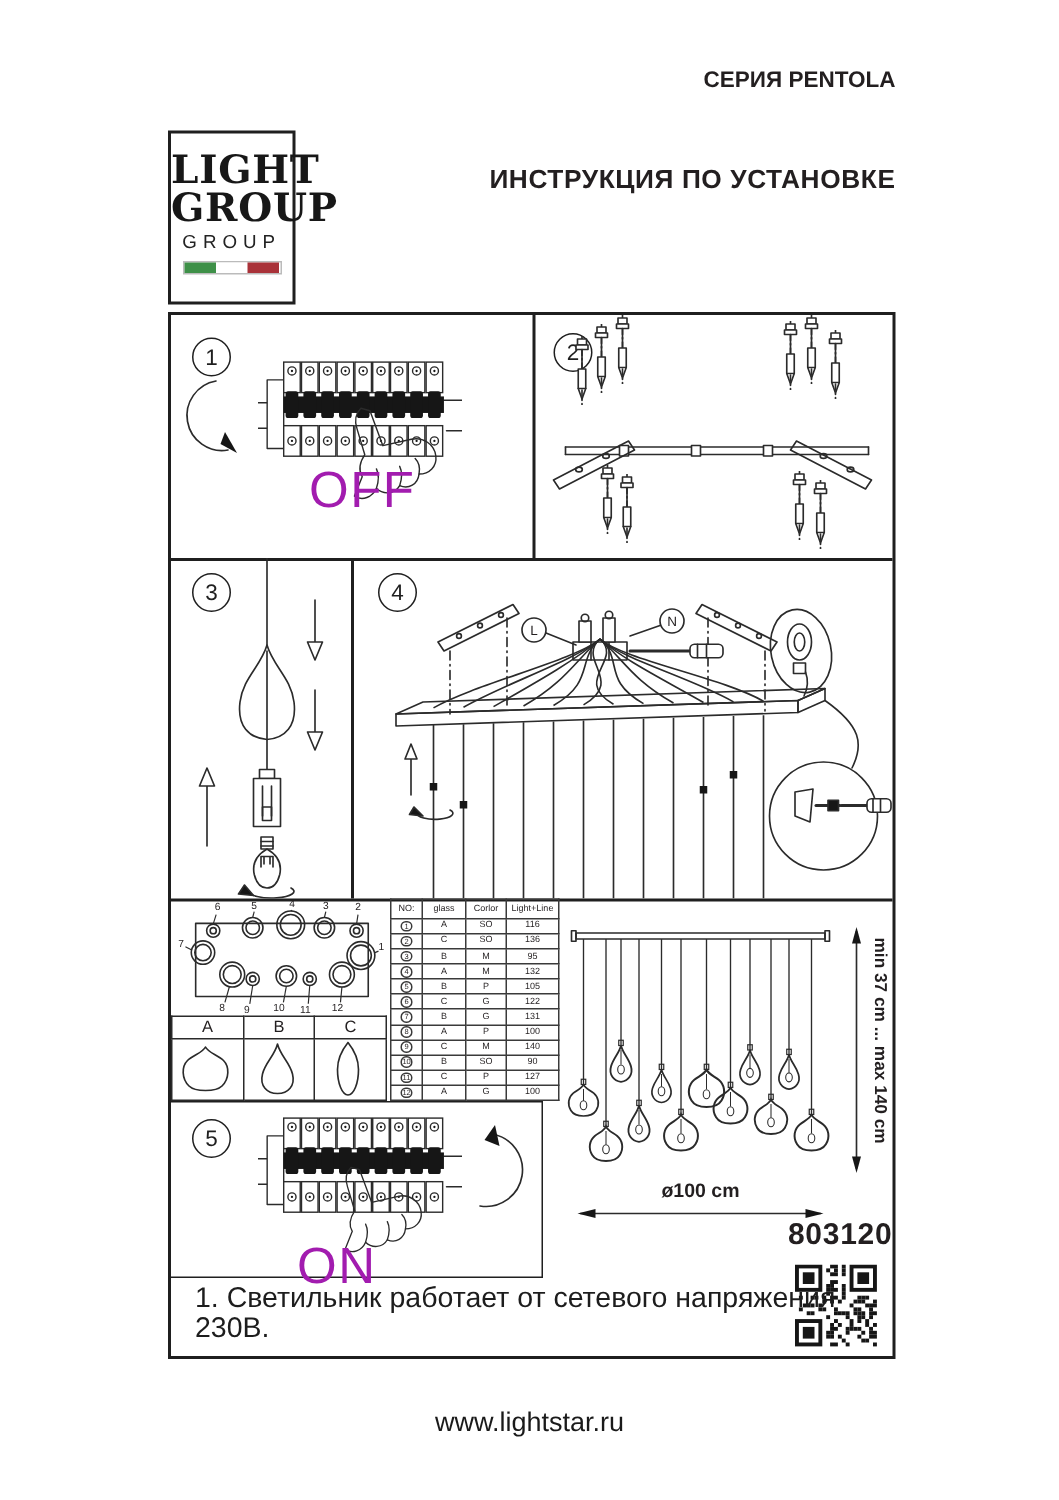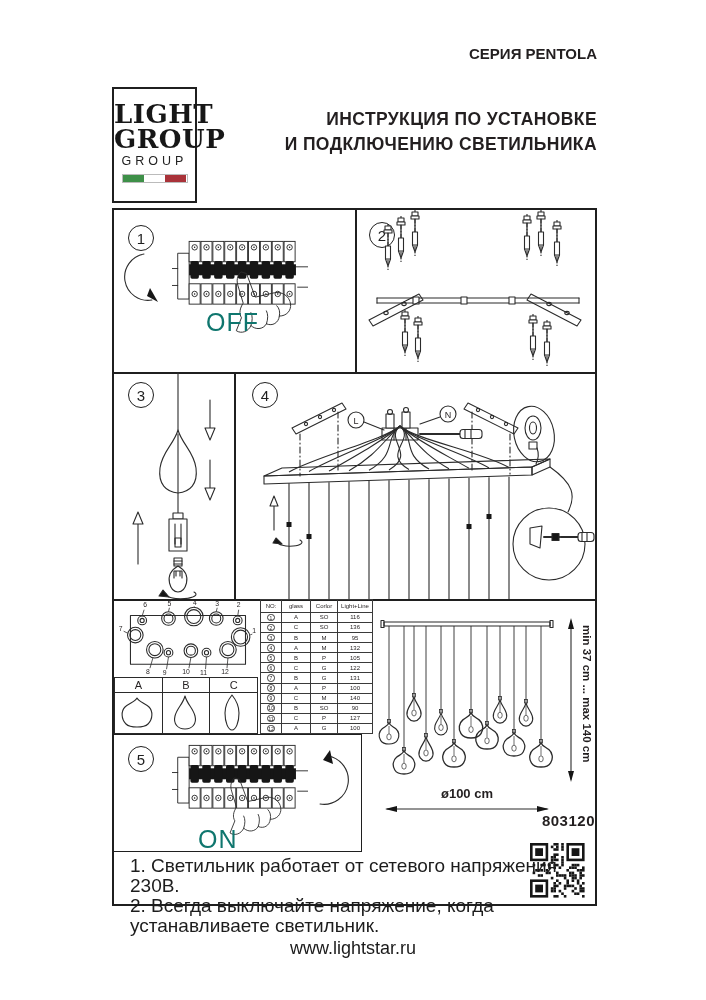--- a/index.html
+++ b/index.html
@@ -19,34 +19,34 @@
   #logo-flag span{flex:1;height:100%;display:block;}
   #hdr-series{right:109px;top:42px;text-align:left;font-weight:bold;font-size:15px;line-height:1.55;}
   #hdr-title{right:109px;top:107px;text-align:right;font-weight:bold;font-size:17.5px;line-height:1.45;letter-spacing:0.4px;margin-left:45px;}
 
   
   #main-box{left:112px;top:208px;width:485px;height:698px;border:2px solid #1f1f1f;box-sizing:border-box;}
   .divider{position:absolute;background:#1f1f1f;}
 
   .step-circle{position:absolute;width:26px;height:26px;border:1.6px solid #1f1f1f;border-radius:50%;
     text-align:center;line-height:26px;font-size:15px;color:#1f1f1f;background:#fff;box-sizing:border-box;}
-  .switch-label{position:absolute;font-size:25px;letter-spacing:1px;color:#0f766e;}
+  .switch-label{position:absolute;font-size:34px;letter-spacing:1px;color:#a21caf;}
 
   
   #parts-table{position:absolute;left:146px;top:389px;border-collapse:collapse;table-layout:fixed;width:108px;height:135px;font-size:6px;}
   #parts-table th,#parts-table td{border:1px solid #3a3a3a;text-align:center;padding:0;line-height:1.05;font-weight:normal;overflow:hidden;white-space:nowrap;}
   #parts-table th{height:12px;font-size:6px;}
   .circ{display:inline-block;width:7.5px;height:7.5px;border:0.9px solid #3a3a3a;border-radius:50%;font-size:5px;line-height:7.5px;box-sizing:border-box;}
 
   
   #abc-table{position:absolute;left:0;top:467px;border-collapse:collapse;table-layout:fixed;width:144px;height:57px;}
   #abc-table th,#abc-table td{border:1.2px solid #2a2a2a;text-align:center;padding:0;font-weight:normal;}
   #abc-table th{height:14px;font-size:11px;}
 
-  #article-label{left:365px;top:602px;width:116px;text-align:right;font-weight:bold;font-size:15px;letter-spacing:0.5px;}
+  #article-label{left:365px;top:602px;width:116px;text-align:right;font-weight:bold;font-size:20px;letter-spacing:0.5px;}
   #notes{left:16px;top:646px;width:470px;font-size:19px;line-height:20px;color:#1d1d1d;}
   #footer-site{left:0;top:938px;width:706px;text-align:center;font-weight:normal;font-size:18px;color:#1a1a1a;}
 </style>
 </head>
 <body>
 
 <svg width="0" height="0" style="position:absolute" aria-hidden="true">
   <defs>
     <symbol id="sym-breaker" viewBox="0 0 160 92">
       <g class="ln">
@@ -150,21 +150,20 @@
       <span style="background: rgb(62, 144, 72);"></span>
         <span style="background: rgb(255, 255, 255);"></span>
         <span style="background: rgb(169, 50, 57);"></span>
     </div>
   </div>
   <div id="hdr-series" class="abs">
     <div>СЕРИЯ PENTOLA</div>
   </div>
   <div id="hdr-title" class="abs">
     <div>ИНСТРУКЦИЯ ПО УСТАНОВКЕ</div>
-    <div>И ПОДКЛЮЧЕНИЮ СВЕТИЛЬНИКА</div>
   </div>
 
   <div id="main-box" class="abs">
 
     <div class="divider" style="left:0;right:0;top:162px;height:1.5px;"></div>
     <div class="divider" style="left:0;right:0;top:389px;height:1.5px;"></div>
     <div class="divider" style="left:241px;top:0;width:1.5px;height:162px;"></div>
     <div class="divider" style="left:120px;top:162px;width:1.5px;height:227px;"></div>
 
     <div class="step-circle" style="left:14px;top:15px;">1</div>
@@ -694,18 +693,17 @@
           <rect x="5.2" y="5.2" width="7.800000000000001" height="7.800000000000001"></rect>
           <rect x="37.7" y="1.3" width="15.600000000000001" height="15.600000000000001" fill="none" stroke="#161616" stroke-width="2.6"></rect>
           <rect x="41.6" y="5.2" width="7.800000000000001" height="7.800000000000001"></rect>
           <rect x="1.3" y="37.7" width="15.600000000000001" height="15.600000000000001" fill="none" stroke="#161616" stroke-width="2.6"></rect>
           <rect x="5.2" y="41.6" width="7.800000000000001" height="7.800000000000001"></rect>
         </g>
     </svg>
 
     <div id="notes" class="abs">
       <div>1. Светильник работает от сетевого напряжения 230В.</div>
-      <div>2. Всегда выключайте напряжение, когда устанавливаете светильник.</div>
     </div>
   </div>
 
   <div id="footer-site" class="abs">www.lightstar.ru</div>
 </div>
 
 </body></html>

